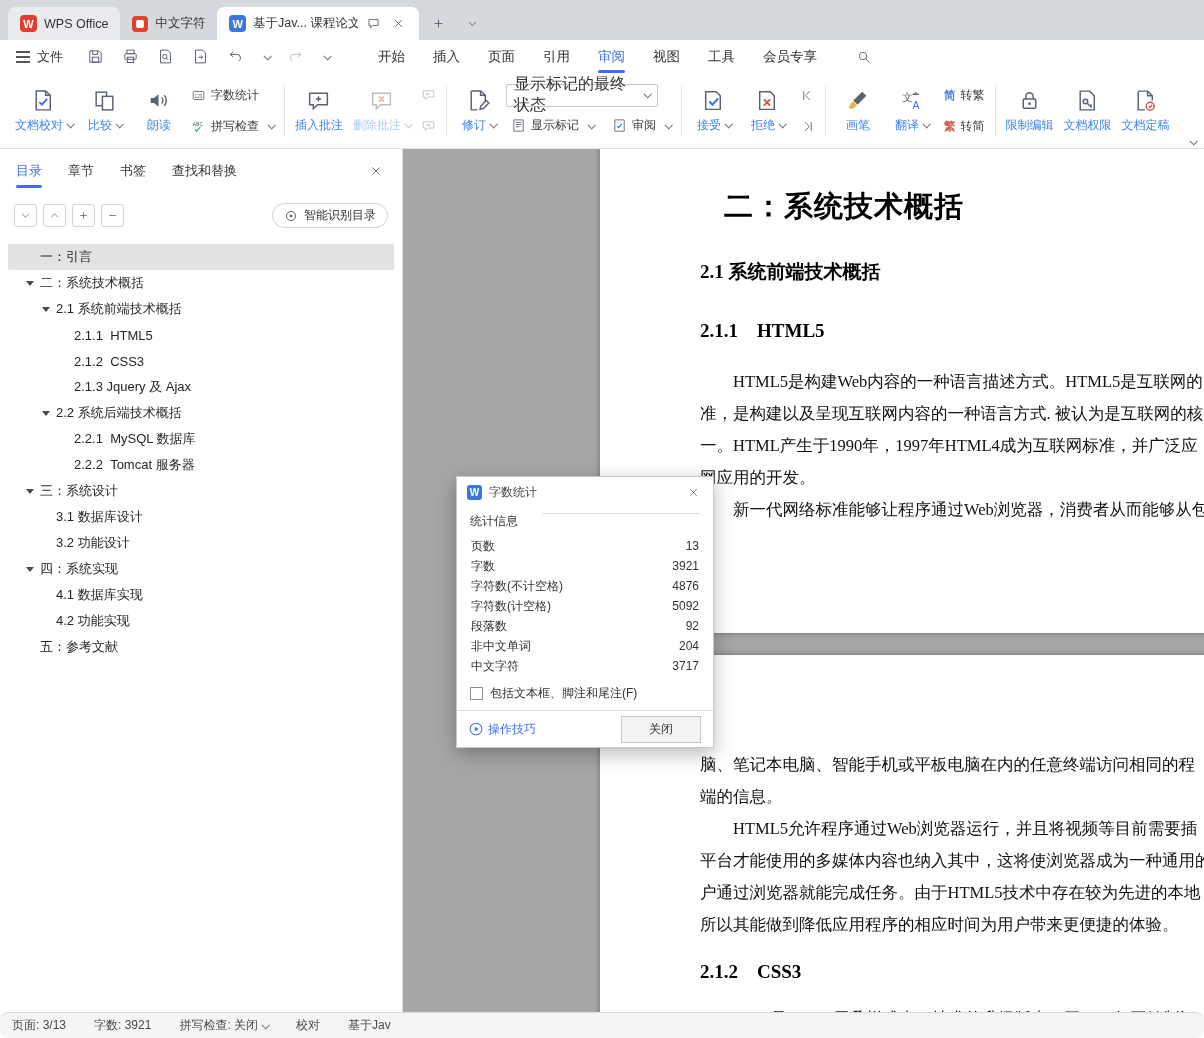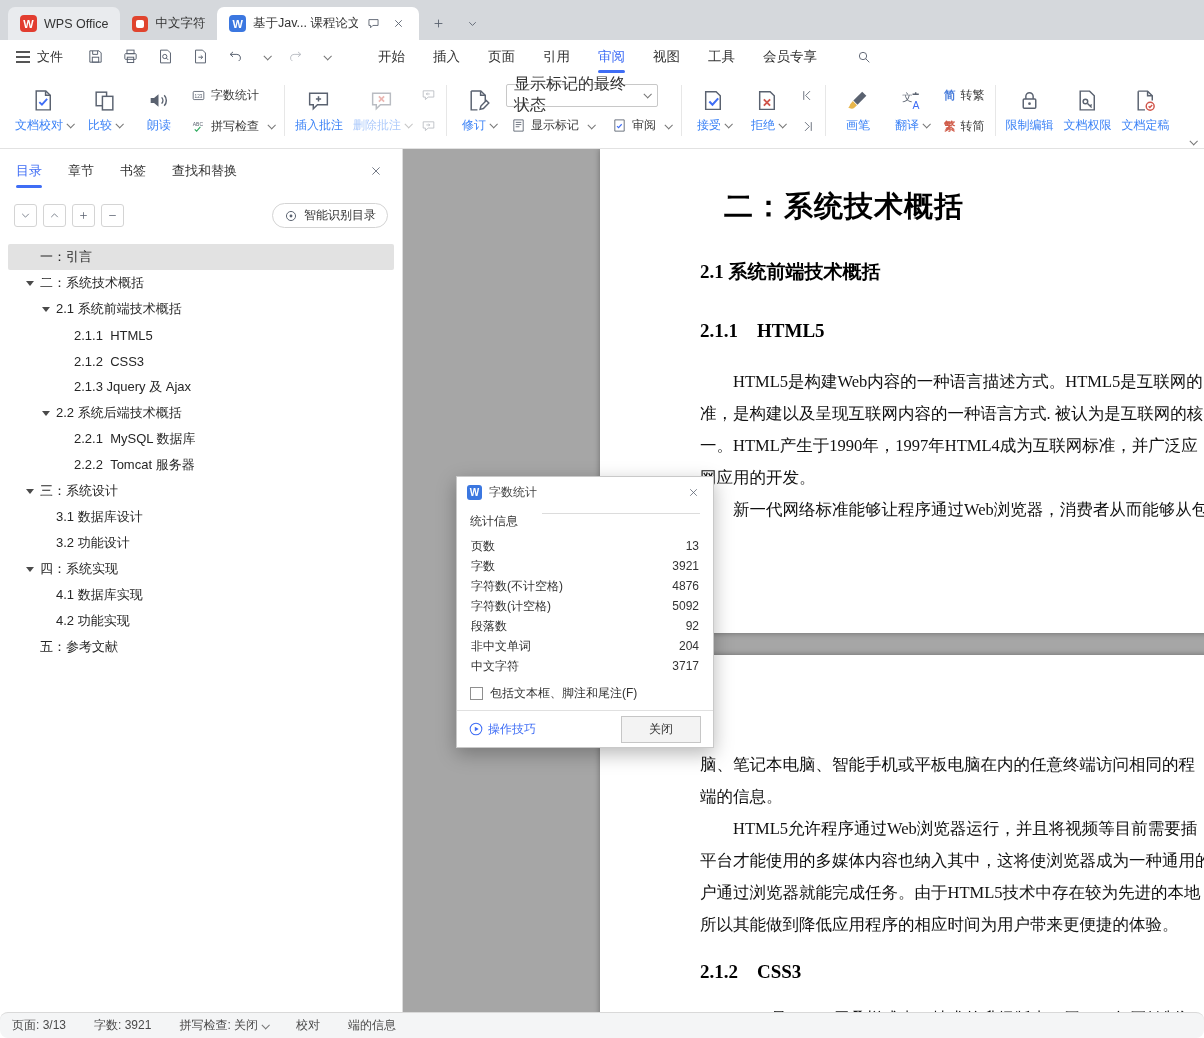--- a/index.html
+++ b/index.html
@@ -710,14 +710,14 @@
 </div>
 
 <div class="statusbar">
   <span class="sb-item">页面: 3/13</span>
   <span class="sb-item">字数: 3921</span>
   <span class="sb-item">
       <span>拼写检查: 关闭</span>
       <span class="cv"></span>
     </span>
   <span class="sb-item">校对</span>
-  <span class="sb-item">端的信息</span>
+  <span class="sb-item">基于Jav</span>
 </div>
 
 </body></html>

